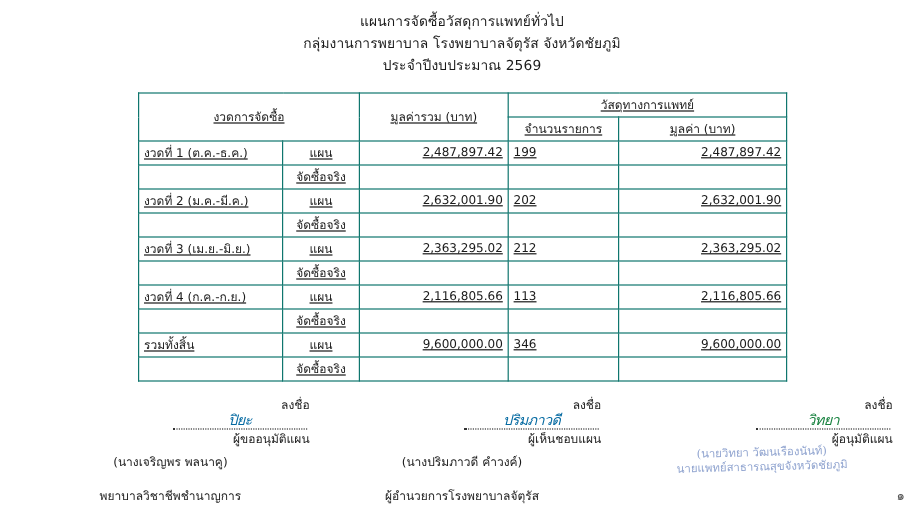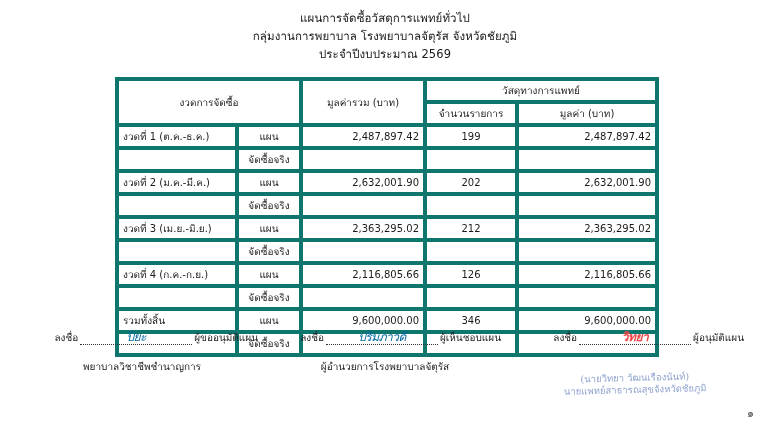--- a/index.html
+++ b/index.html
@@ -33,26 +33,27 @@
   .table-wrap {
     margin: 14px auto 0 auto;
     width: 540px;
   }
   table.main {
     border-collapse: collapse;
     width: 100%;
     table-layout: fixed;
   }
   table.main th, table.main td {
-    border: 4px solid #0f766e;
+    border: 1px solid #0f766e;
     font-size: 10px;
     font-weight: normal;
     padding: 2px 4px;
     height: 17px;
     box-sizing: border-box;
+    text-decoration: underline;
   }
   th.hdr {
     text-align: center;
     vertical-align: middle;
     font-size: 10px;
     height: 20px;
   }
   .col-period { width: 120px; }
   .col-plan   { width: 64px; }
   .col-total  { width: 124px; }
@@ -66,44 +67,44 @@
   }
   td.plan {
     text-align: center;
     padding-left: 5px;
   }
   td.num {
     text-align: right;
     padding-right: 8px;
   }
   td.qty {
-    text-align: center;
   }
   .sign-row {
     position: absolute;
     left: 0;
     right: 0;
     top: 330px;
     display: flex;
     justify-content: space-between;
     padding: 0 26px;
     box-sizing: border-box;
   }
   .sign-col {
     width: 232px;
     text-align: center;
     position: relative;
     font-size: 10px;
   }
   .sign-line {
     display: flex;
     align-items: flex-end;
-    justify-content: flex-end;
+    justify-content: flex-start;
     white-space: nowrap;
     font-size: 10px;
+    flex-direction: column;
   }
   .dots {
     display: inline-block;
     border-bottom: 1px dotted #333;
     width: 112px;
     height: 12px;
     position: relative;
     margin: 0 2px;
   }
   .sig {
@@ -112,21 +113,21 @@
     left: 0;
     right: 0;
     text-align: center;
     font-family: "DejaVu Serif", "Liberation Serif", serif;
     font-style: italic;
     font-size: 12px;
     color: #0369a1;
     letter-spacing: -0.5px;
     line-height: 1;
   }
-  .sig.blue { color: #ef4444; font-weight: bold; }
+  .sig.blue { color: #15803d; }
   .name {
     margin-top: 4px;
     font-size: 10px;
   }
   .role {
     margin-top: 14px;
     font-size: 10px;
   }
   .stamp {
     position: absolute;
@@ -220,21 +221,21 @@
           <td class="period"></td>
           <td class="plan">จัดซื้อจริง</td>
           <td class="num"></td>
           <td class="qty"></td>
           <td class="num"></td>
         </tr>
         <tr>
           <td class="period">งวดที่ 4 (ก.ค.-ก.ย.)</td>
           <td class="plan">แผน</td>
           <td class="num">2,116,805.66</td>
-          <td class="qty">126</td>
+          <td class="qty">113</td>
           <td class="num">2,116,805.66</td>
         </tr>
         <tr>
           <td class="period"></td>
           <td class="plan">จัดซื้อจริง</td>
           <td class="num"></td>
           <td class="qty"></td>
           <td class="num"></td>
         </tr>
         <tr>
@@ -258,31 +259,33 @@
   <div class="sign-row">
 
     <div class="sign-col">
       <div class="sign-line">
         <span>ลงชื่อ</span>
         <span class="dots">
           <span class="sig">ปิยะ</span>
         </span>
         <span>ผู้ขออนุมัติแผน</span>
       </div>
+      <div class="name">(นางเจริญพร  พลนาคู)</div>
       <div class="role">พยาบาลวิชาชีพชำนาญการ</div>
     </div>
 
     <div class="sign-col">
       <div class="sign-line">
         <span>ลงชื่อ</span>
         <span class="dots">
           <span class="sig">ปริมภาวดี</span>
         </span>
         <span>ผู้เห็นชอบแผน</span>
       </div>
+      <div class="name">(นางปริมภาวดี  คำวงค์)</div>
       <div class="role">ผู้อำนวยการโรงพยาบาลจัตุรัส</div>
     </div>
 
     <div class="sign-col">
       <div class="sign-line">
         <span>ลงชื่อ</span>
         <span class="dots">
           <span class="sig blue">วิทยา</span>
         </span>
         <span>ผู้อนุมัติแผน</span>

